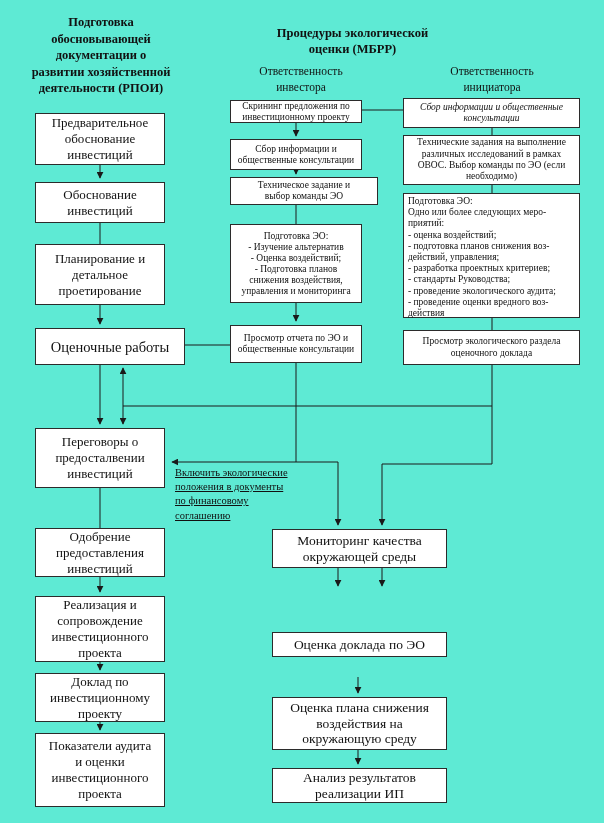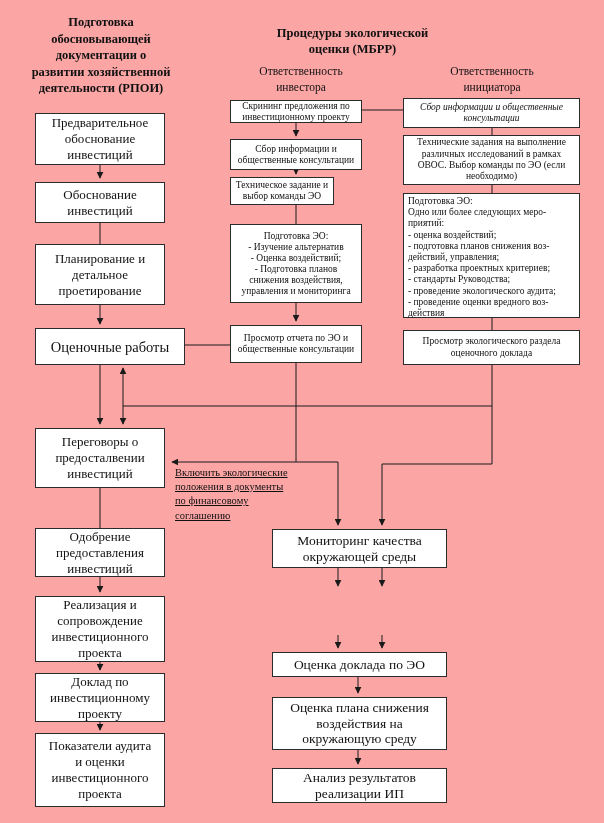--- a/index.html
+++ b/index.html
@@ -1,16 +1,16 @@
 <!DOCTYPE html>
 <html><head>
 <meta charset="utf-8">
 <style>
   html,body{margin:0;padding:0;background:#f5f5f3;}
-  #page{position:relative;width:604px;height:823px;background:#fca5a5;
+  #page{position:relative;width:604px;height:823px;background:#5eead4;
         font-family:"Liberation Serif","DejaVu Serif",serif;color:#111111;overflow:hidden;}
   .box{position:absolute;border:1px solid #2b2b2b;background:#ffffff;box-sizing:border-box;
        display:flex;align-items:center;justify-content:center;text-align:center;
        white-space:pre-line;line-height:16px;font-size:13px;}
   .box.lg1{font-size:14.5px;}
   .box.sm{font-size:9.5px;line-height:11px;padding:1px 2px;}
   .box.smr{font-size:9.5px;line-height:11.3px;padding:1px 3px;}
   .box.smr.left{justify-content:flex-start;text-align:left;align-items:flex-start;padding:2px 4px;line-height:11.2px;}
   .box.bot{font-size:13.5px;line-height:15.5px;}
   .title{position:absolute;font-weight:bold;text-align:center;white-space:pre-line;
@@ -107,21 +107,21 @@
 проекту</div>
   <div class="box" style="left:35px;top:733px;width:130px;height:74px;">Показатели аудита
 и оценки
 инвестиционного
 проекта</div>
 
   <div class="box sm" style="left:230px;top:100px;width:132px;height:23px;">Скрининг предложения по
 инвестиционному проекту</div>
   <div class="box sm" style="left:230px;top:139px;width:132px;height:31px;">Сбор информации и
 общественные консультации</div>
-  <div class="box sm" style="left:230px;top:177px;width:104px;height:28px;">Техническое задание и
+  <div class="box sm" style="left:230px;top:177px;width:148px;height:28px;">Техническое задание и
 выбор команды ЭО</div>
   <div class="box sm" style="left:230px;top:224px;width:132px;height:79px;">Подготовка ЭО:
 - Изучение альтернатив
 - Оценка воздействий;
 - Подготовка планов
 снижения воздействия,
 управления и мониторинга</div>
   <div class="box sm" style="left:230px;top:325px;width:132px;height:38px;">Просмотр отчета по ЭО и
 общественные консультации</div>
 
@@ -140,21 +140,21 @@
 - разработка проектных критериев;
 - стандарты Руководства;
 - проведение экологического аудита;
 - проведение оценки вредного воз-
 действия</div>
   <div class="box smr" style="left:403px;top:330px;width:177px;height:35px;">Просмотр экологического раздела
 оценочного доклада</div>
 
   <div class="box bot" style="left:272px;top:529px;width:175px;height:39px;">Мониторинг качества
 окружающей среды</div>
-  <div class="box bot" style="left:272px;top:652px;width:175px;height:25px;">Оценка доклада по ЭО</div>
+  <div class="box bot" style="left:272px;top:632px;width:175px;height:25px;">Оценка доклада по ЭО</div>
   <div class="box bot" style="left:272px;top:697px;width:175px;height:53px;">Оценка плана снижения
 воздействия на
 окружающую среду</div>
   <div class="box bot" style="left:272px;top:768px;width:175px;height:35px;">Анализ результатов
 реализации ИП</div>
 
   <div class="note" style="left:175px;top:466px;width:130px;">Включить экологические
 положения в документы
 по финансовому
 соглашению</div>

